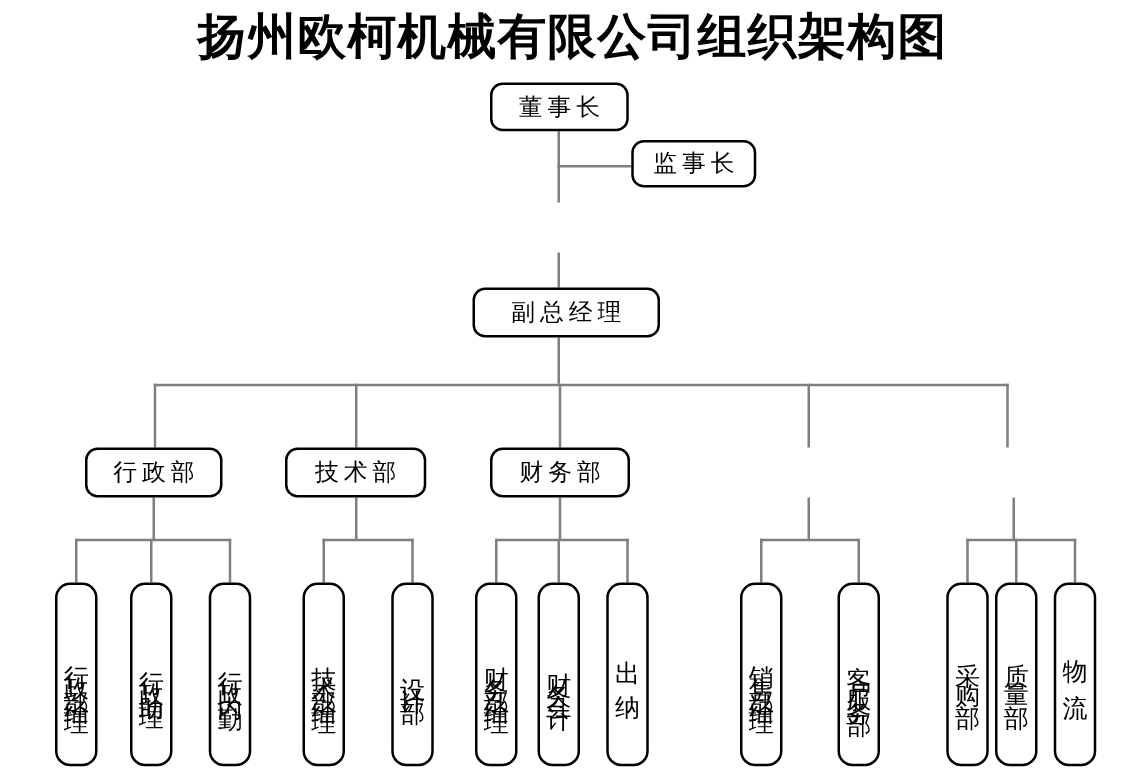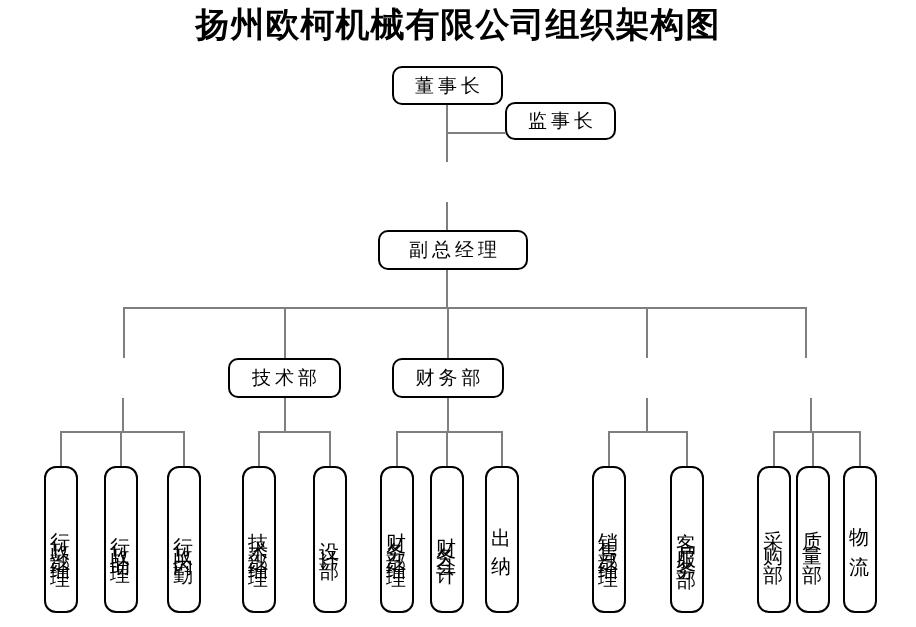--- a/index.html
+++ b/index.html
@@ -3,21 +3,21 @@
 <meta charset="utf-8">
 <style>
   html,body{margin:0;padding:0;background:#fff;}
   .canvas{
     position:relative;width:916px;height:627px;background:#ffffff;
     font-family:"Liberation Serif", serif;overflow:hidden;
   }
   .title{
     position:absolute;left:0;top:2px;width:916px;text-align:center;
     font-family:"Liberation Sans", sans-serif;
-    font-size:34px;font-weight:bold;color:#000;letter-spacing:1px;
+    font-size:39px;font-weight:bold;color:#000;letter-spacing:1px;
   }
   .node{
     position:absolute;box-sizing:border-box;
     border:2.5px solid #000;border-radius:10px;background:#fff;
     display:flex;align-items:center;justify-content:center;
     font-size:19px;color:#000;letter-spacing:4px;text-indent:4px;
     white-space:nowrap;
   }
   .vnode{
     position:absolute;box-sizing:border-box;
@@ -66,23 +66,24 @@
   <div class="ln" style="left:396px;top:431px;width:2px;height:35px;"></div>
   <div class="ln" style="left:446px;top:431px;width:2px;height:35px;"></div>
   <div class="ln" style="left:501px;top:431px;width:2px;height:35px;"></div>
   <div class="ln" style="left:608px;top:431px;width:2px;height:35px;"></div>
   <div class="ln" style="left:686px;top:431px;width:2px;height:35px;"></div>
   <div class="ln" style="left:773px;top:431px;width:2px;height:35px;"></div>
   <div class="ln" style="left:812px;top:431px;width:2px;height:35px;"></div>
   <div class="ln" style="left:859px;top:431px;width:2px;height:35px;"></div>
 
   <div class="node" style="left:392px;top:66px;width:111px;height:39px;">董事长</div>
-  <div class="node" style="left:505px;top:102px;width:111px;height:38px;">监事长</div>
+  <div class="node" style="left:505px;top:112px;width:100px;height:38px;">监事长</div>
   <div class="node" style="left:378px;top:230px;width:150px;height:40px;">副总经理</div>
 
+  <div class="node" style="left:68px;top:358px;width:110px;height:40px;">行政部</div>
   <div class="node" style="left:228px;top:358px;width:113px;height:40px;">技术部</div>
   <div class="node" style="left:392px;top:358px;width:112px;height:40px;">财务部</div>
 
   <div class="vnode" style="left:44px;top:466px;width:34px;height:147px;">行政部经理</div>
   <div class="vnode" style="left:104px;top:466px;width:34px;height:147px;">行政助理</div>
   <div class="vnode" style="left:167px;top:466px;width:34px;height:147px;">行政内勤</div>
 
   <div class="vnode" style="left:242px;top:466px;width:34px;height:147px;">技术部经理</div>
   <div class="vnode" style="left:313px;top:466px;width:34px;height:147px;">设计部</div>
 

